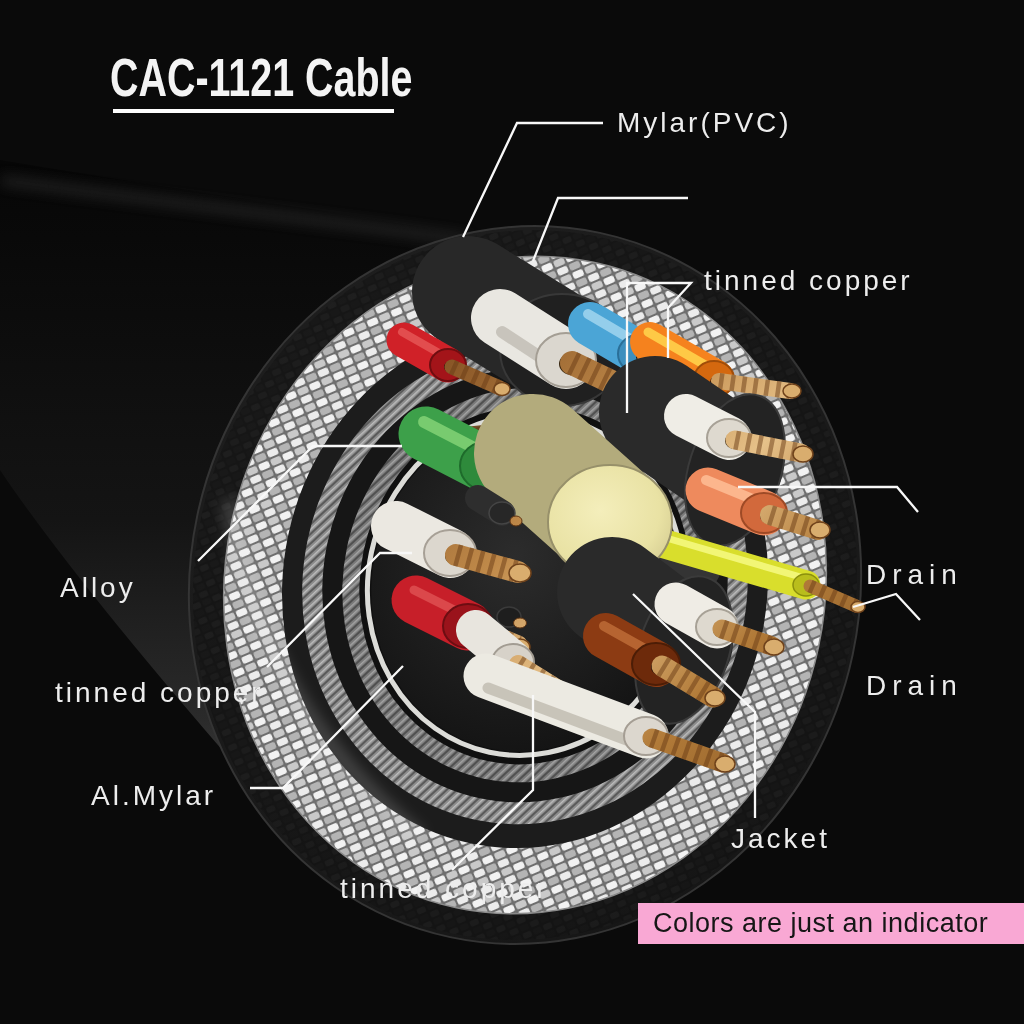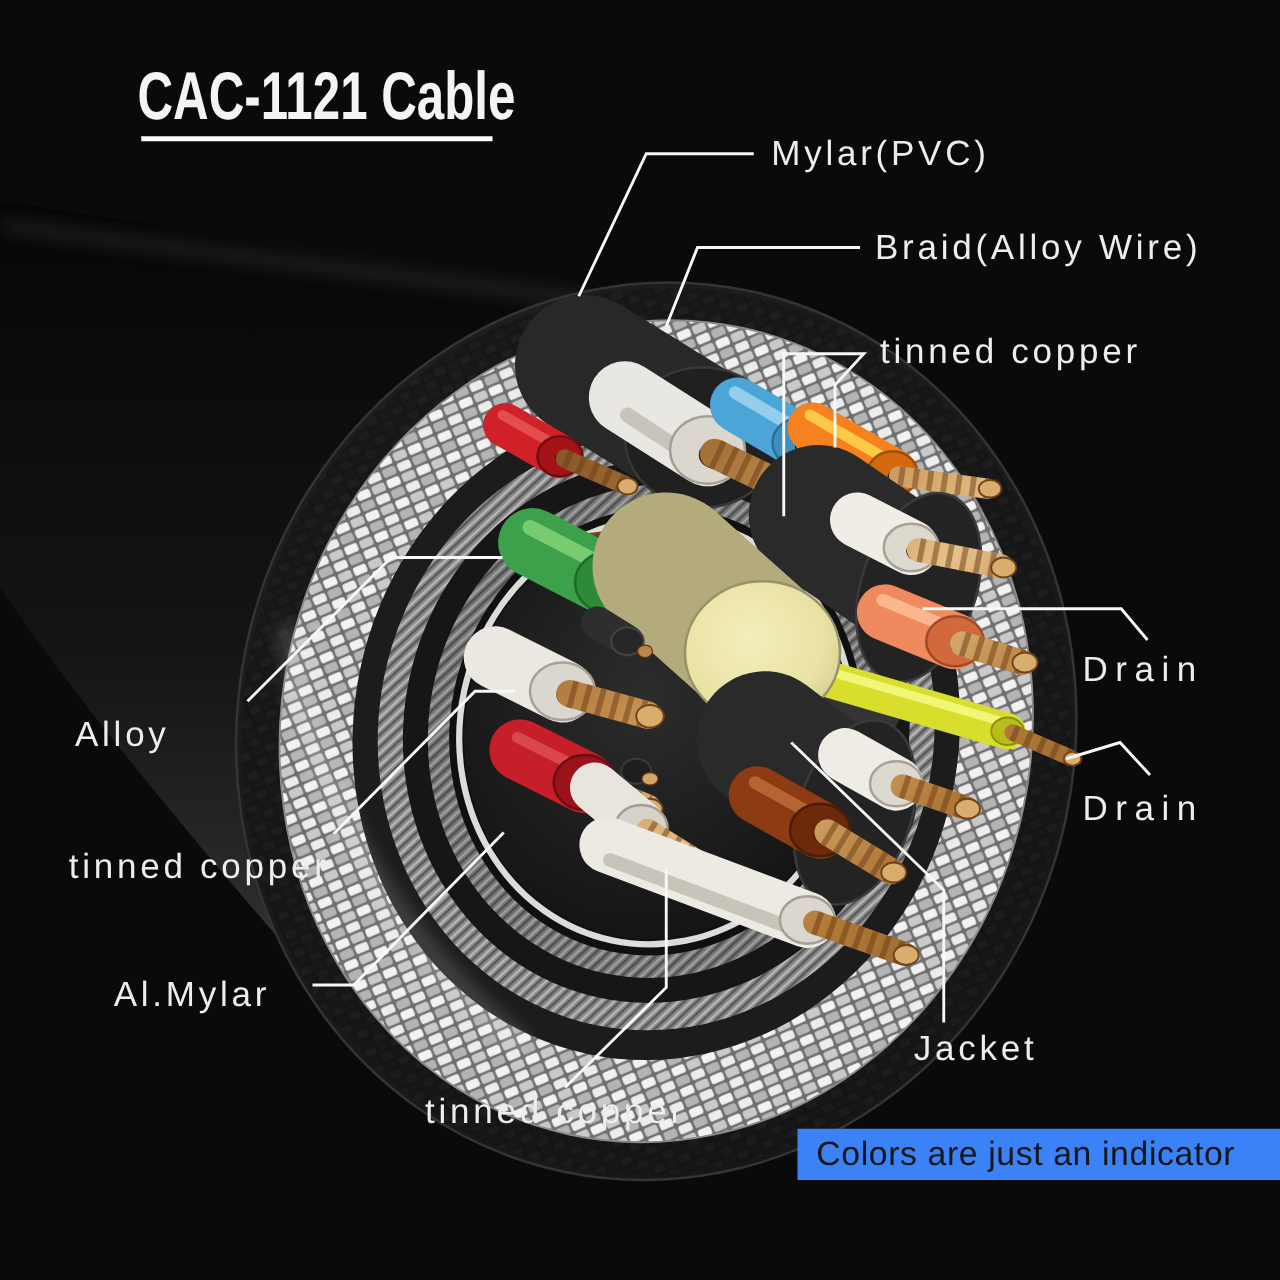--- a/index.html
+++ b/index.html
@@ -1,25 +1,25 @@
 <!DOCTYPE html>
 <html><head>
 <meta charset="utf-8">
 <style>
   html,body{margin:0;padding:0;background:#000;}
   #stage{position:relative;width:1024px;height:1024px;background:#0a0a0a;overflow:hidden;
          font-family:"Liberation Sans", sans-serif;text-decoration:underline;}
   #art{position:absolute;left:0;top:0;}
   .lbl{position:absolute;font:400 28px/32px "Liberation Sans",sans-serif;color:#ededed;
        letter-spacing:3px;white-space:nowrap;}
-  .lbl.sp{letter-spacing:6px;}
+  .lbl.sp{letter-spacing:6px;margin-top:39px;}
   #title{position:absolute;left:110px;top:48px;font:700 54px/58px "Liberation Sans",sans-serif;
          color:#f4f4f4;transform:scaleX(.73);transform-origin:left top;white-space:nowrap;}
   #title-underline{position:absolute;left:113px;top:109px;width:281px;height:4px;background:#fdfdfd;}
-  #note{position:absolute;left:638px;top:903px;width:386px;height:41px;background:#3b82f6;}
+  #note{position:absolute;left:638px;top:903px;width:386px;height:41px;background:#f9a8d4;}
   #note span{display:block;font:400 27px/41px "Liberation Sans",sans-serif;color:#161616;
              padding-left:15px;letter-spacing:.5px;white-space:nowrap;}
   .ldr{fill:none;stroke:#f8f8f8;stroke-width:2.3px;}
   .cu{stroke:url(#gCu);stroke-linecap:round;fill:none;}
   .tw{stroke:#6a3c16;stroke-linecap:butt;stroke-dasharray:4.5 7;opacity:.5;fill:none;}
   .wb{stroke-linecap:round;fill:none;}
 </style>
 </head>
 <body>
 
@@ -266,21 +266,20 @@
     <polyline class="ldr" points="403,666 283,788 250,788"></polyline>
     <polyline class="ldr" points="533,695 533,790 452,870"></polyline>
     <polyline class="ldr" points="633,594 755,712 755,818"></polyline>
   </g>
 </svg>
 
 <div id="title">CAC-1121 Cable</div>
 <div id="title-underline"></div>
 
 <div class="lbl" style="left:617px;top:107px;">Mylar(PVC)</div>
-<div class="lbl" style="left:700px;top:182px;">Braid(Alloy Wire)</div>
 <div class="lbl" style="left:704px;top:265px;">tinned copper</div>
 <div class="lbl sp" style="left:866px;top:520px;">Drain</div>
 <div class="lbl sp" style="left:866px;top:631px;">Drain</div>
 <div class="lbl" style="left:60px;top:572px;">Alloy</div>
 <div class="lbl" style="left:55px;top:677px;">tinned copper</div>
 <div class="lbl" style="left:91px;top:780px;">Al.Mylar</div>
 <div class="lbl" style="left:340px;top:873px;">tinned copper</div>
 <div class="lbl" style="left:731px;top:823px;">Jacket</div>
 
 <div id="note">

